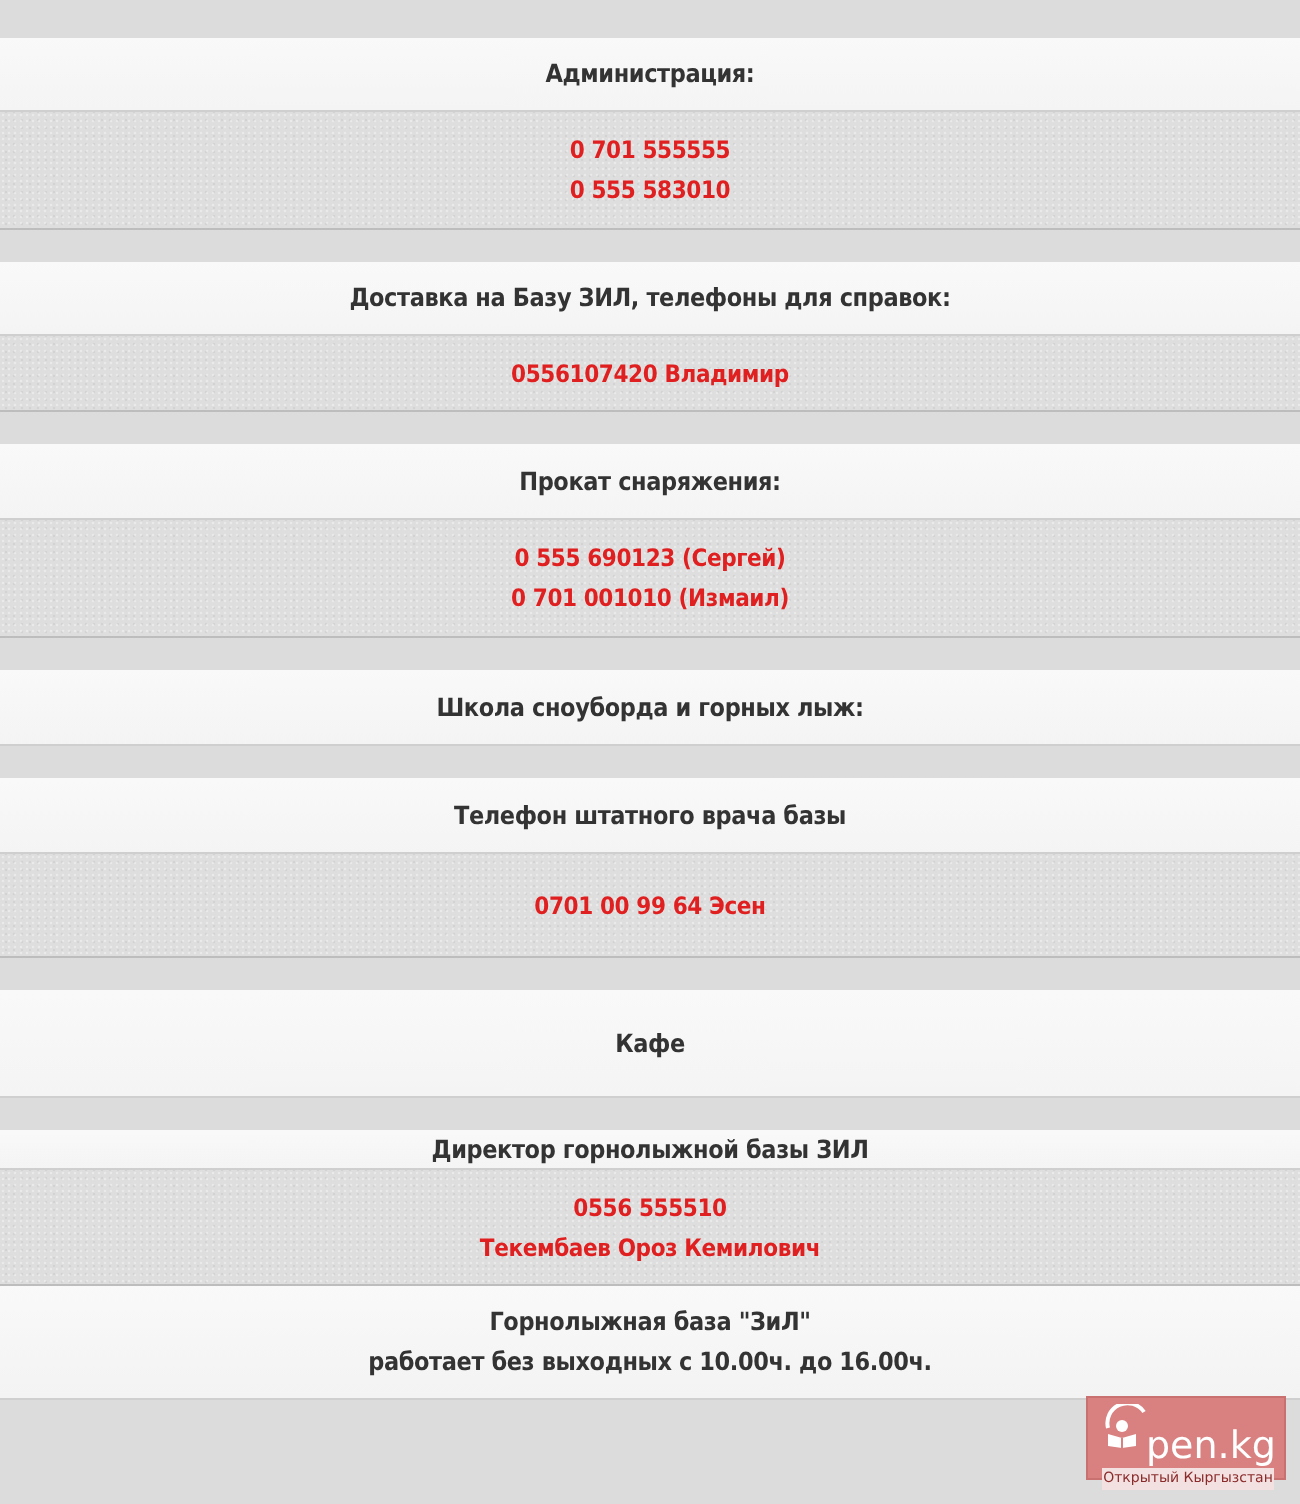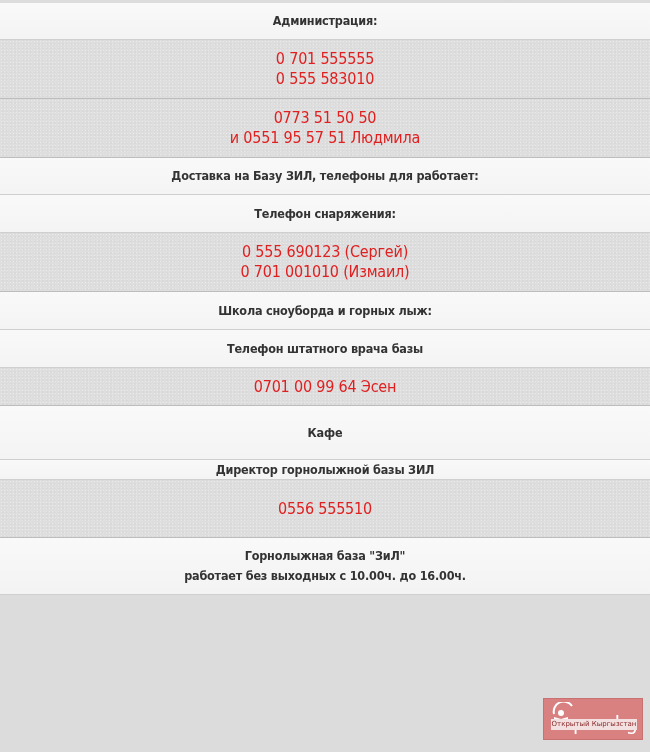--- a/index.html
+++ b/index.html
@@ -29,32 +29,34 @@
       justify-content: center;
       text-align: center;
     }
     .row.header {
       background: linear-gradient(#f9f9f9, #f4f4f4);
       border-bottom: 1px solid #cfcfcf;
       color: #333333;
       font-size: 12.5px;
       font-weight: bold;
       letter-spacing: -0.2px;
+      margin-top: 16px;
     }
     .row.value {
       background-color: #dedede;
       background-image:
         radial-gradient(rgba(255,255,255,0.35) 0.6px, transparent 0.8px),
         radial-gradient(rgba(0,0,0,0.05) 0.6px, transparent 0.8px);
       background-size: 3px 3px, 4px 4px;
       background-position: 0 0, 1px 2px;
       border-bottom: 1px solid #bdbdbd;
       color: #e02020;
-      font-size: 16px;
+      font-size: 12px;
       letter-spacing: -0.2px;
+      font-weight: bold;
     }
     .line {
       line-height: 20px;
       white-space: nowrap;
     }
     .footer {
       background: linear-gradient(#f9f9f9, #f3f3f3);
       color: #333333;
       font-size: 12.5px;
       font-weight: bold;
@@ -85,21 +87,21 @@
       color: #ffffff;
       font-family: "DejaVu Sans", sans-serif;
       font-size: 19px;
       line-height: 22px;
       letter-spacing: 0px;
       margin-top: 11px;
     }
     .logo-tagline {
       position: absolute;
       left: 7px;
-      top: 20px;
+      top: 35px;
       width: 86px;
       height: 11px;
       background: #f3e0e0;
       color: #8a2a2a;
       font-family: "DejaVu Sans", sans-serif;
       font-size: 7px;
       line-height: 11px;
       text-align: center;
       white-space: nowrap;
     }
@@ -110,57 +112,57 @@
 <div class="table">
 
   <div class="row header" style="height:37px">
     <div class="line">Администрация:</div>
   </div>
   <div class="row value" style="height:59px">
     <div class="line">0 701 555555</div>
     <div class="line">0 555 583010</div>
   </div>
 
-  <div class="row value" style="height:59px">
-    <div class="line">0773 51 50 50</div>
-    <div class="line">и 0551 95 57 51 Людмила</div>
-  </div>
 
   <div class="row header" style="height:37px">
-    <div class="line">Доставка на Базу ЗИЛ, телефоны для работает:</div>
+    <div class="line">Доставка на Базу ЗИЛ, телефоны для справок:</div>
+  </div>
+  <div class="row value" style="height:38px">
+    <div class="line">0556107420 Владимир</div>
   </div>
 
   <div class="row header" style="height:38px">
-    <div class="line">Телефон снаряжения:</div>
+    <div class="line">Прокат снаряжения:</div>
   </div>
   <div class="row value" style="height:59px">
     <div class="line">0 555 690123 (Сергей)</div>
     <div class="line">0 701 001010 (Измаил)</div>
   </div>
 
   <div class="row header" style="height:38px">
     <div class="line">Школа сноуборда и горных лыж:</div>
   </div>
 
   <div class="row header" style="height:38px">
     <div class="line">Телефон штатного врача базы</div>
   </div>
-  <div class="row value" style="height:38px">
+  <div class="row value" style="height:52px">
     <div class="line">0701 00 99 64 Эсен</div>
   </div>
 
   <div class="row header" style="height:54px">
     <div class="line">Кафе</div>
   </div>
 
   <div class="row header" style="height:20px">
     <div class="line">Директор горнолыжной базы ЗИЛ</div>
   </div>
   <div class="row value" style="height:58px">
     <div class="line">0556 555510</div>
+    <div class="line">Текембаев Ороз Кемилович</div>
   </div>
 
   <div class="row footer" style="height:57px">
     <div class="line">Горнолыжная база "ЗиЛ"</div>
     <div class="line">работает без выходных с 10.00ч. до 16.00ч.</div>
   </div>
 </div>
 
 <div class="logo">
   <svg class="logo-mark" viewBox="0 0 26 22">

